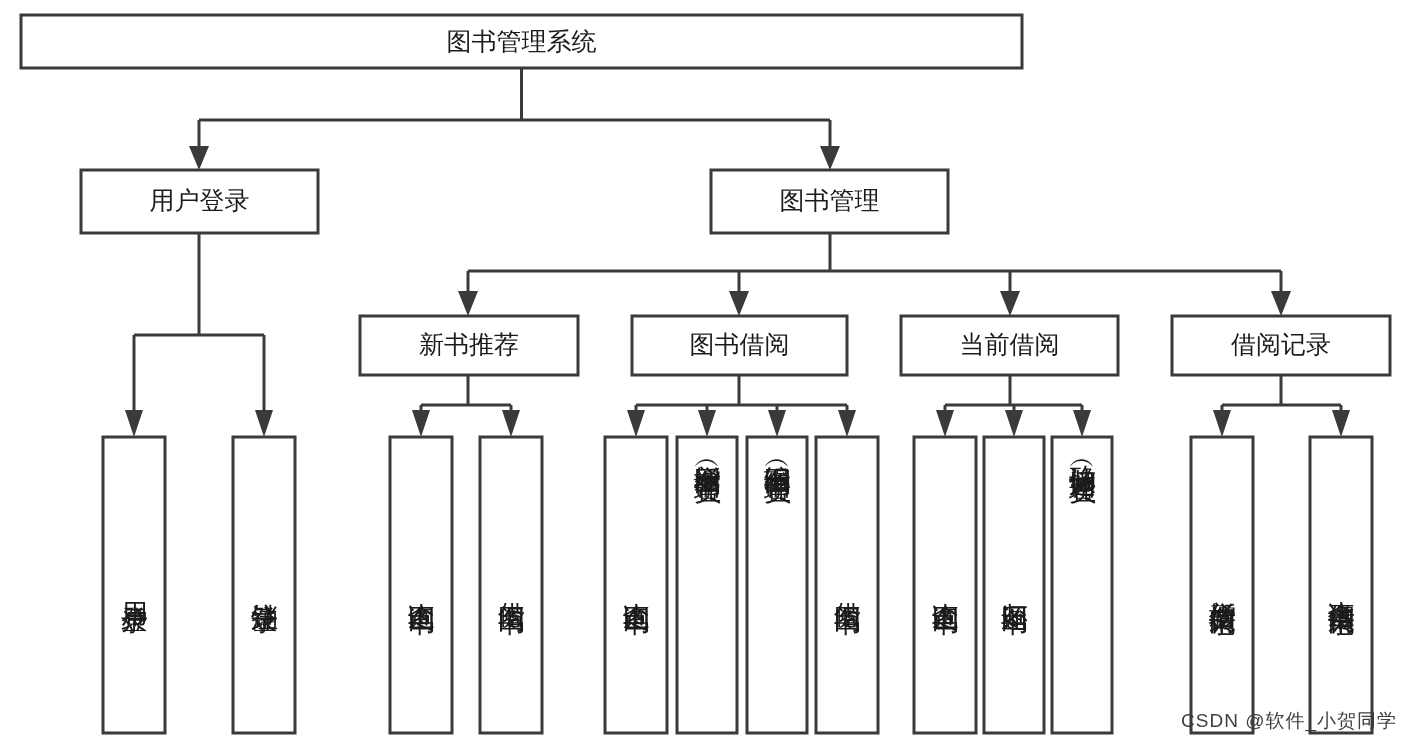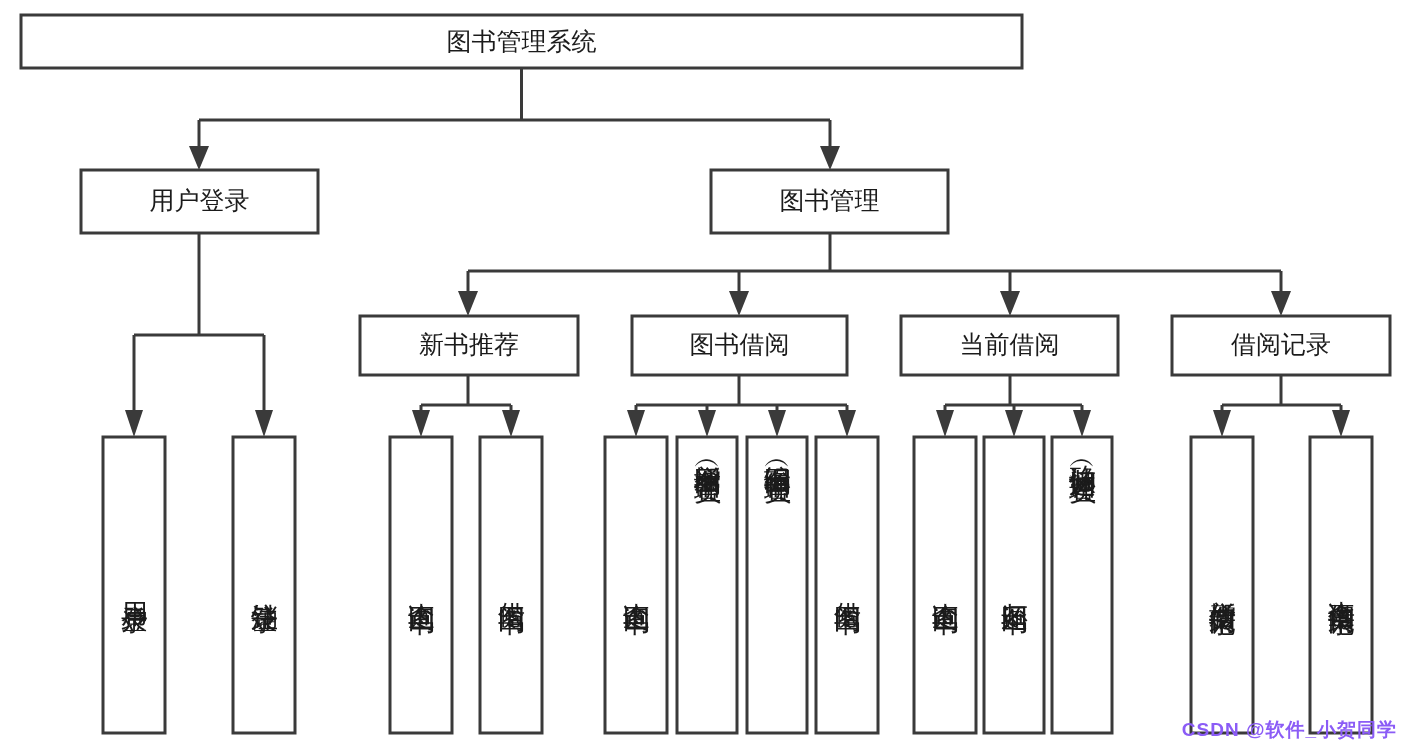--- a/index.html
+++ b/index.html
@@ -61,27 +61,26 @@
     font-family: "Liberation Sans", "DejaVu Sans", sans-serif;
     font-size: 27px;
     line-height: 1.08;
     letter-spacing: 2px;
     color: #1b1b1b;
     white-space: nowrap;
   }
   .watermark {
     position: absolute;
     right: 8px;
-    bottom: 4px;
+    bottom: 13px;
     font-family: "Liberation Sans", "DejaVu Sans", sans-serif;
     font-size: 19px;
-    color: #8b5cf6;
+    color: #404040;
     letter-spacing: 1px;
     white-space: nowrap;
-    font-weight: bold;
   }
 </style>
 </head>
 <body>
 
 <div id="diagram-root">
 
   <svg id="flow-svg" viewBox="0 0 1405 747">
 
     <g>

